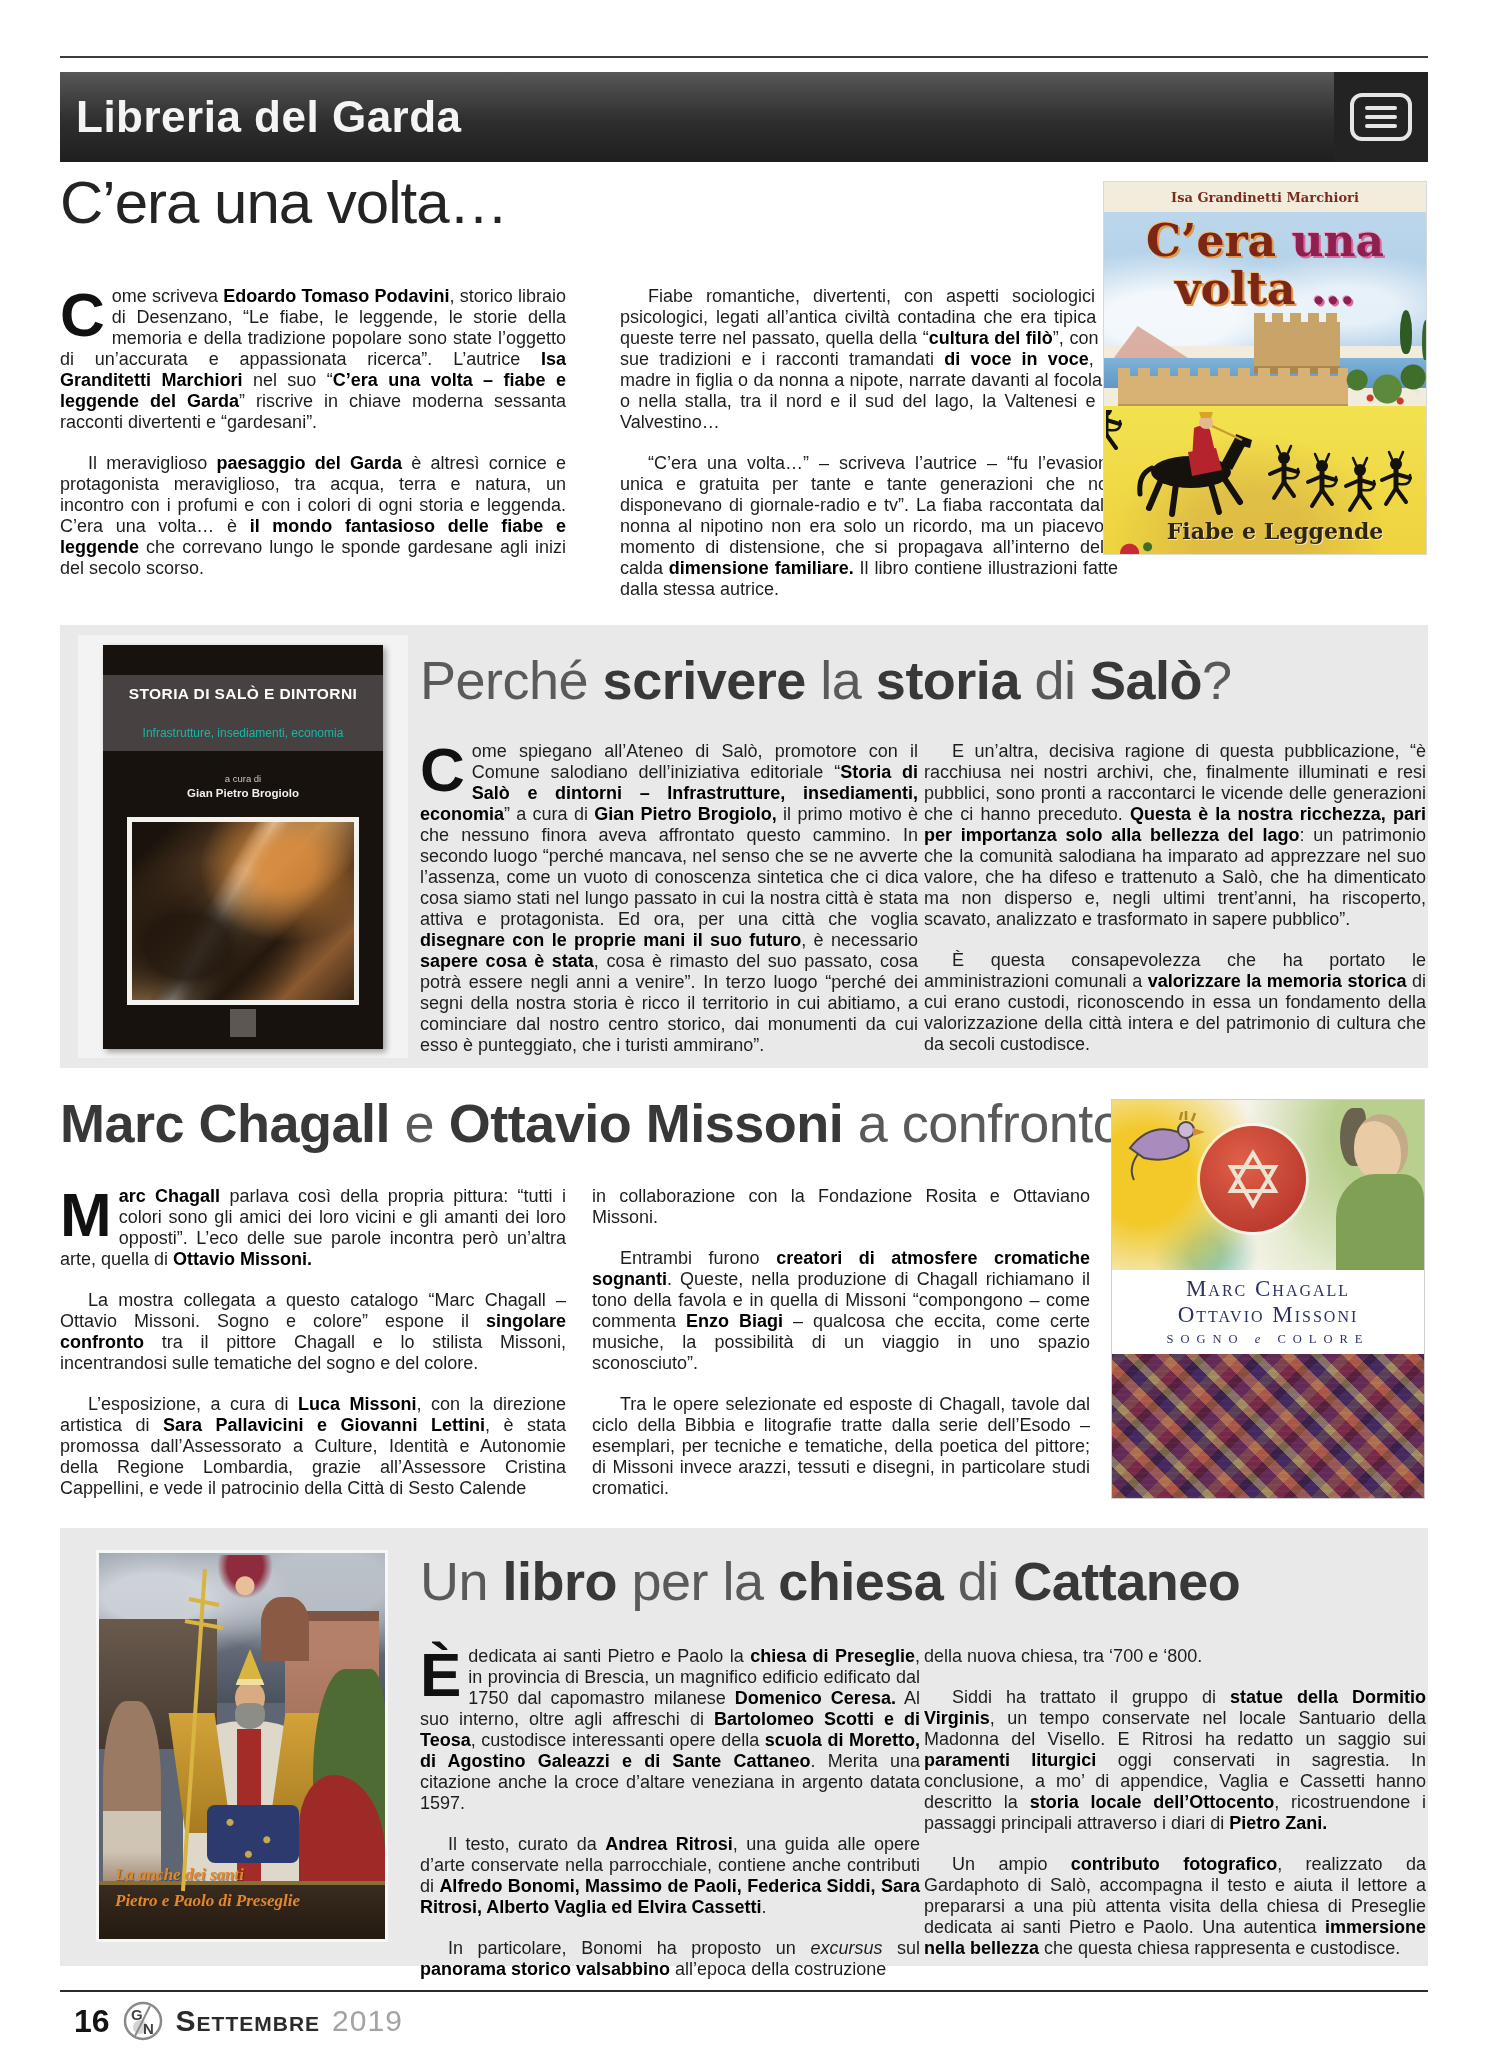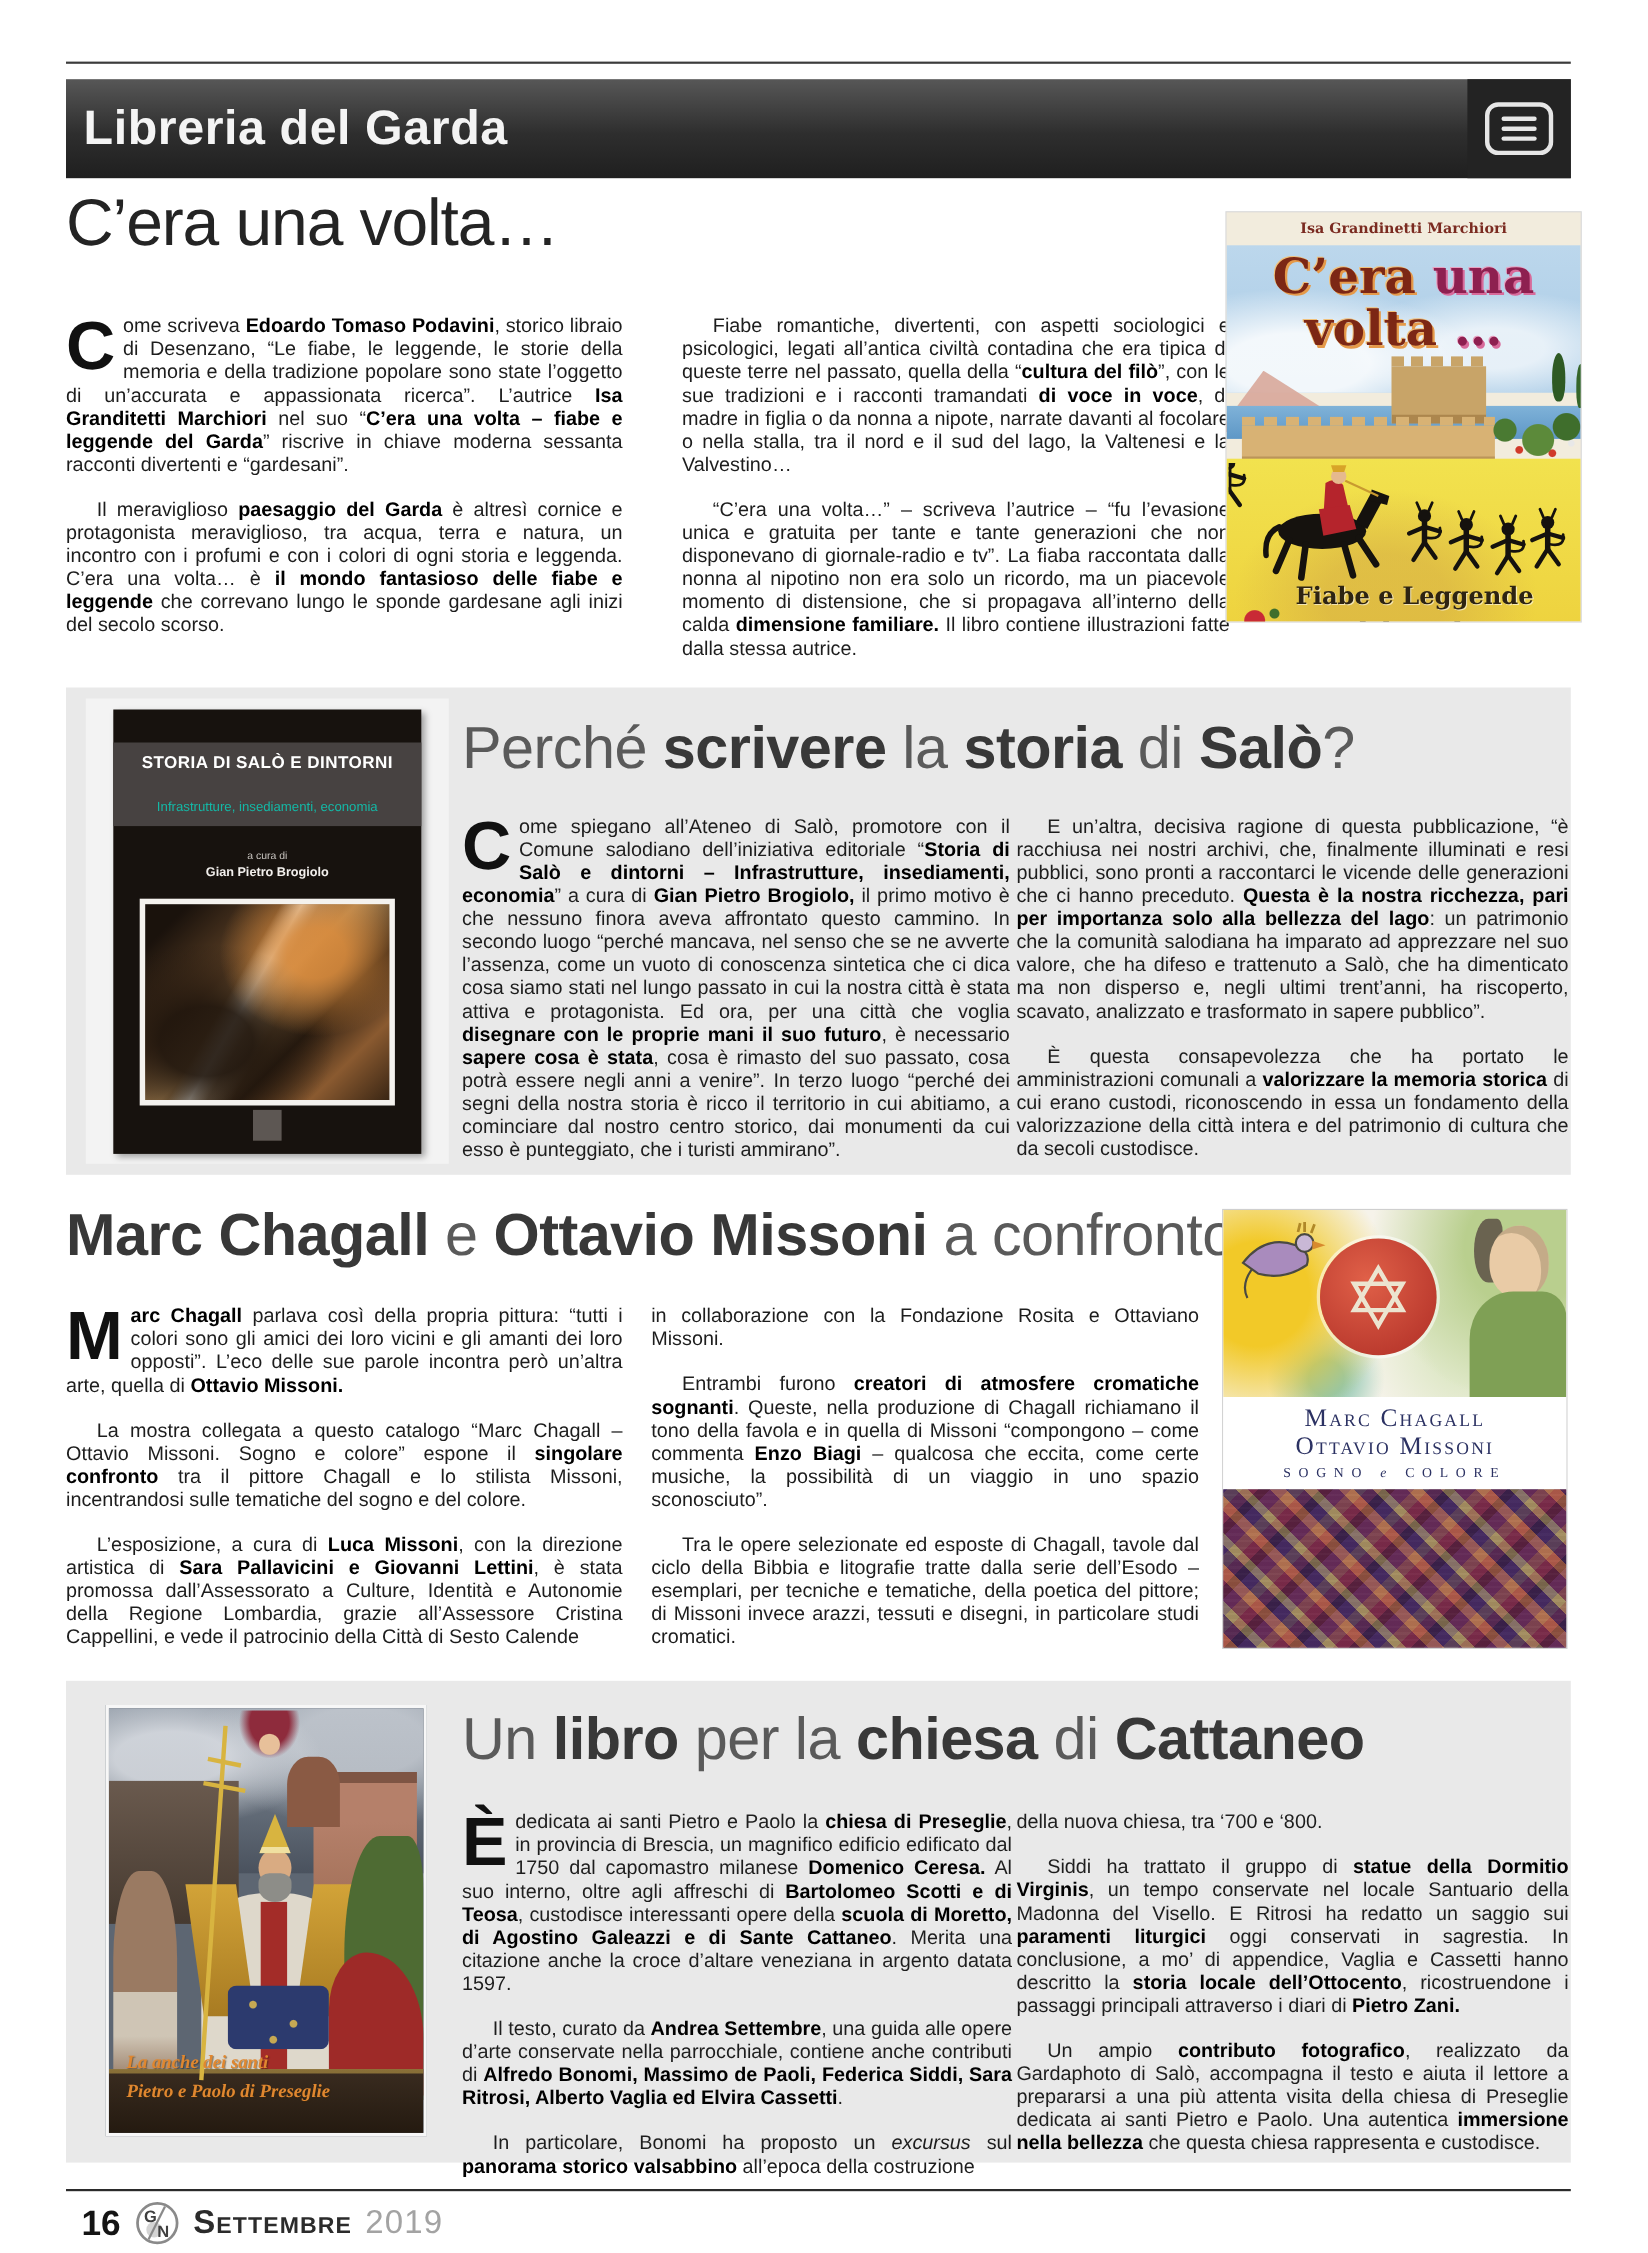--- a/index.html
+++ b/index.html
@@ -41,21 +41,21 @@
   .p2{top:625px;height:443px;}
   .p4{top:1528px;height:438px;}
   .h2pos{position:absolute;left:360px;top:24px;}
   .h4pos{position:absolute;left:360px;top:22px;}
   .p2c1{left:360px;top:116px;width:498px;}
   .p2c2{left:864px;top:116px;width:502px;}
   .p4c1{left:360px;top:118px;width:500px;}
   .p4c2{left:864px;top:118px;width:502px;}
 
   
-  .cover1{position:absolute;left:1104px;top:182px;width:322px;height:372px;margin:11px;
+  .cover1{position:absolute;left:1104px;top:182px;width:322px;height:372px;margin:0;
       box-shadow:0 0 0 1px #d8d8d8;overflow:hidden;background:#f2ecdd;}
   .c1-author{position:absolute;top:8px;left:0;right:0;text-align:center;
       font-family:"DejaVu Serif",serif;font-weight:700;font-size:13px;color:#7a2a20;}
   .c1-sky{position:absolute;top:30px;left:0;right:0;height:134px;
       background:radial-gradient(ellipse at 20% 80%,rgba(255,255,255,.85) 0 18%,transparent 45%),
                  radial-gradient(ellipse at 75% 70%,rgba(255,255,255,.7) 0 14%,transparent 40%),
                  linear-gradient(180deg,#bcd7ec,#a9cbe6);}
   .c1-title{position:absolute;left:0;right:0;text-align:center;margin:0;
       font-family:"DejaVu Serif",serif;font-weight:700;font-size:44px;line-height:46px;}
   .c1-t1{top:36px;}
@@ -364,21 +364,21 @@
         <line x1="42" y1="4" x2="20" y2="326" stroke="#d8b440" stroke-width="4"></line>
         <line x1="26" y1="34" x2="56" y2="40" stroke="#d8b440" stroke-width="4"></line>
         <line x1="22" y1="56" x2="60" y2="63" stroke="#d8b440" stroke-width="4"></line>
       </svg>
       <p class="img4-caption cap1">La anche dei santi</p>
       <p class="img4-caption cap2">Pietro e Paolo di Preseglie</p>
     </figure>
     <h2 class="headline h4pos">Un <b>libro</b> per la <b>chiesa</b> di <b>Cattaneo</b></h2>
     <div class="col p4c1">
         <p class="para"><span class="dropcap">È</span> dedicata ai santi Pietro e Paolo la <b>chiesa di Preseglie</b>, in provincia di Brescia, un magnifico edificio edificato dal 1750 dal capomastro milanese <b>Domenico Ceresa.</b> Al suo interno, oltre agli affreschi di <b>Bartolomeo Scotti e di Teosa</b>, custodisce interessanti opere della <b>scuola di Moretto, di Agostino Galeazzi e di Sante Cattaneo</b>. Merita una citazione anche la croce d’altare veneziana in argento datata 1597.</p>
-        <p class="para ind">Il testo, curato da <b>Andrea Settembre</b>, una guida alle opere d’arte conservate nella parrocchiale, contiene anche contributi di <b>Alfredo Bonomi, Massimo de Paoli, Federica Siddi, Sara Ritrosi, Alberto Vaglia ed Elvira Cassetti</b>.</p>
+        <p class="para ind">Il testo, curato da <b>Andrea Ritrosi</b>, una guida alle opere d’arte conservate nella parrocchiale, contiene anche contributi di <b>Alfredo Bonomi, Massimo de Paoli, Federica Siddi, Sara Ritrosi, Alberto Vaglia ed Elvira Cassetti</b>.</p>
         <p class="para ind">In particolare, Bonomi ha proposto un <i>excursus</i> sul <b>panorama storico valsabbino</b> all’epoca della costruzione</p>
       </div>
     <div class="col p4c2">
         <p class="para">della nuova chiesa, tra ‘700 e ‘800.</p>
         <p class="para ind">Siddi ha trattato il gruppo di <b>statue della Dormitio Virginis</b>, un tempo conservate nel locale Santuario della Madonna del Visello. E Ritrosi ha redatto un saggio sui <b>paramenti liturgici</b> oggi conservati in sagrestia. In conclusione, a mo’ di appendice, Vaglia e Cassetti hanno descritto la <b>storia locale dell’Ottocento</b>, ricostruendone i passaggi principali attraverso i diari di <b>Pietro Zani.</b></p>
         <p class="para ind">Un ampio <b>contributo fotografico</b>, realizzato da Gardaphoto di Salò, accompagna il testo e aiuta il lettore a prepararsi a una più attenta visita della chiesa di Preseglie dedicata ai santi Pietro e Paolo.  Una autentica <b>immersione nella bellezza</b> che questa chiesa rappresenta e custodisce.</p>
       </div>
   </section>
 
   <div class="footer-rule"></div>

